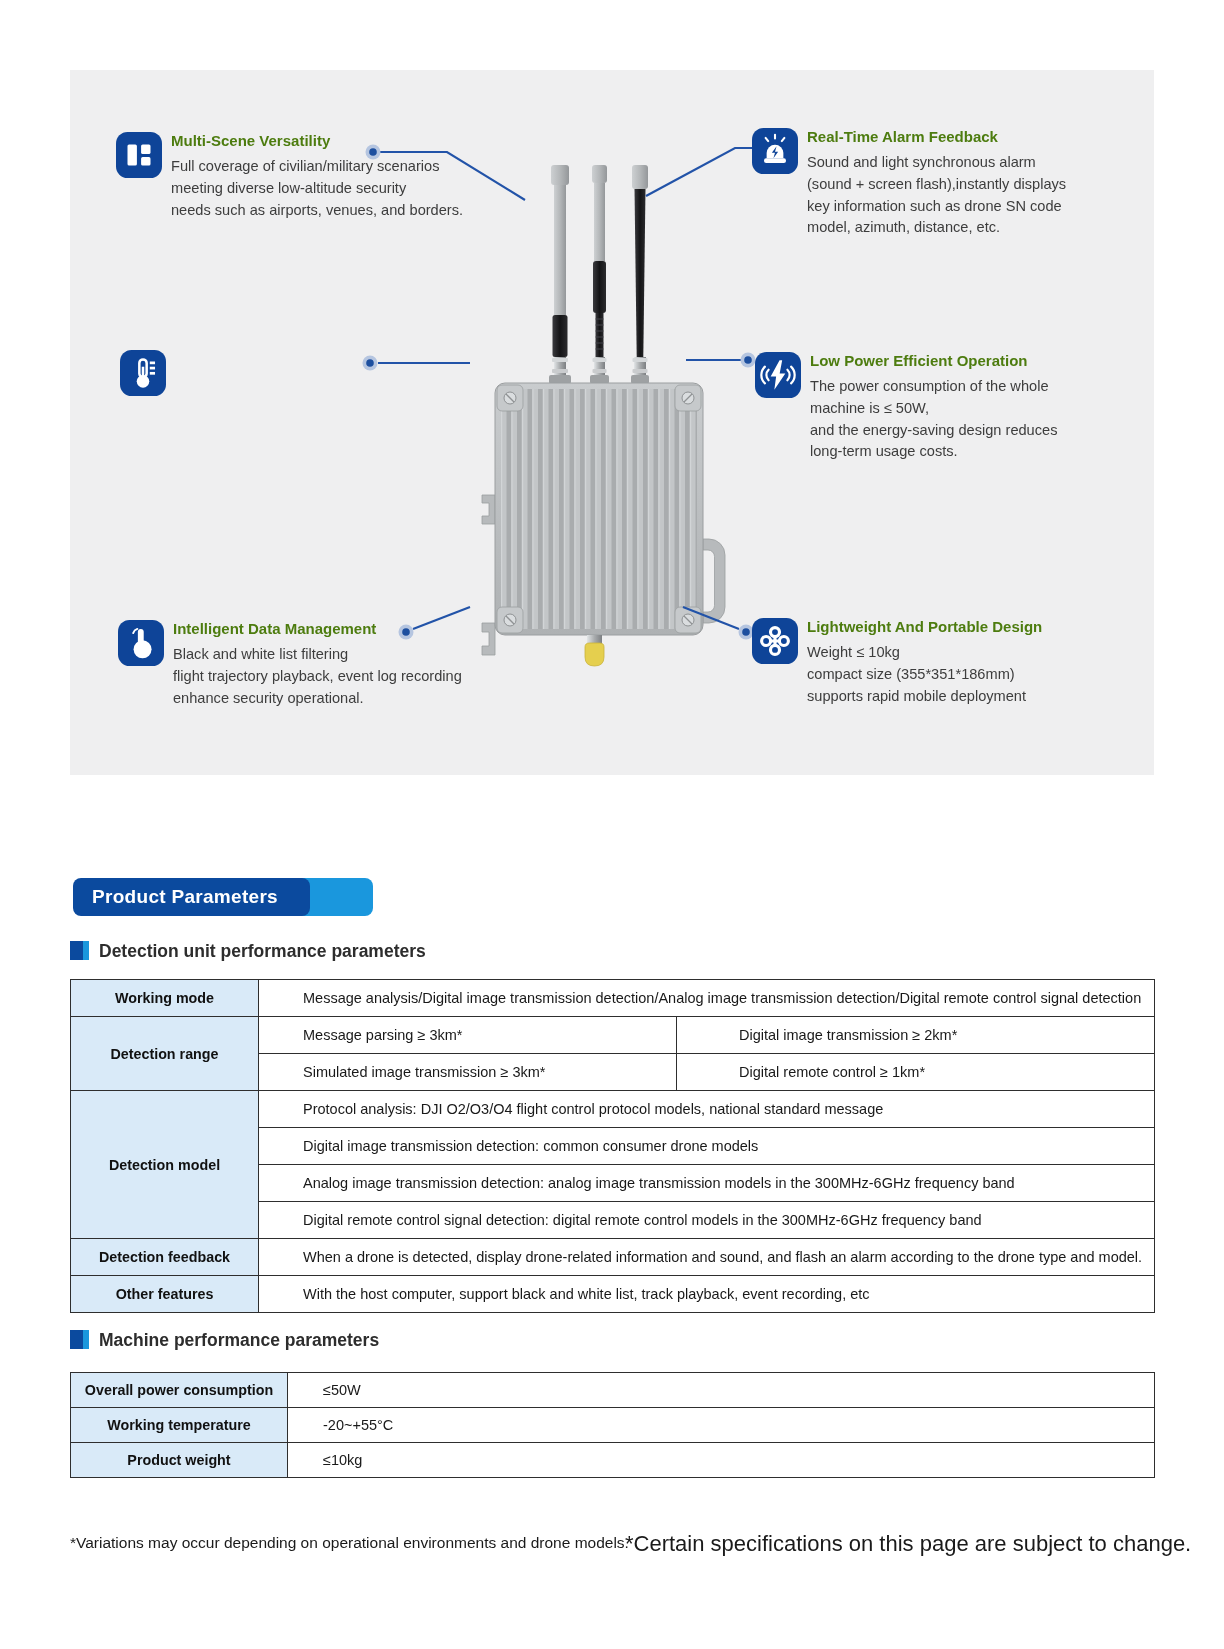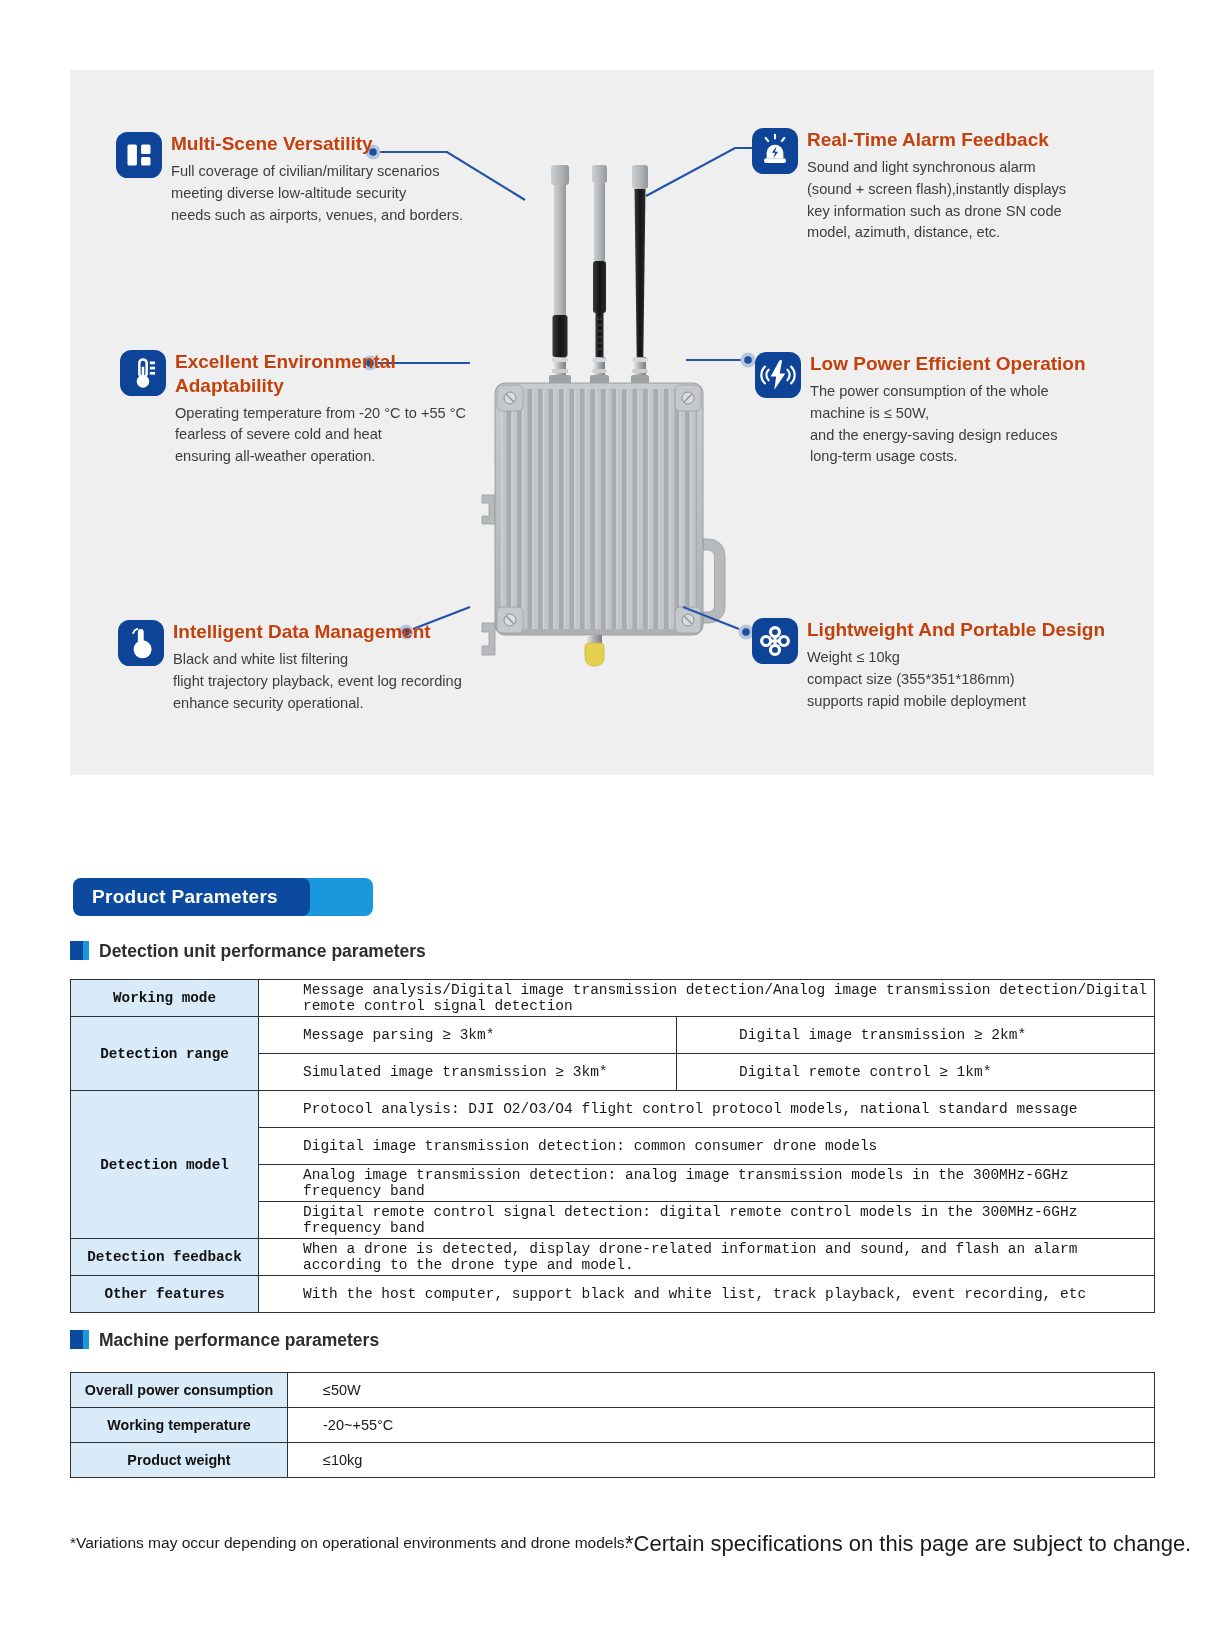--- a/index.html
+++ b/index.html
@@ -4,21 +4,21 @@
 <style>
   html,body{margin:0;padding:0;}
   body{
     width:1224px;height:1649px;position:relative;background:#ffffff;
     font-family:"Liberation Sans","DejaVu Sans",sans-serif;color:#1a1a1a;
   }
   
   .hero{position:absolute;left:70px;top:70px;width:1084px;height:705px;background:#efeff0;}
   .feature{position:absolute;display:flex;gap:9px;align-items:flex-start;}
   .f-icon{flex:0 0 auto;display:block;}
-  .f-title{font-size:19px;font-weight:bold;color:#c2410c;line-height:1.25;white-space:pre;}
+  .f-title{font-size:15px;font-weight:bold;color:#4d7c0f;line-height:1.25;white-space:pre;}
   .f-desc{font-size:14.6px;color:#3d3d3d;line-height:1.5;white-space:pre;margin-top:5px;}
   .pos-f1{left:46px;top:62px;}
   .pos-f2{left:682px;top:58px;}
   .pos-f3{left:50px;top:280px;}
   .pos-f4{left:685px;top:282px;}
   .pos-f5{left:48px;top:550px;}
   .pos-f6{left:682px;top:548px;}
   .device{position:absolute;left:405px;top:85px;}
   .callouts{position:absolute;left:0;top:0;pointer-events:none;}
   
@@ -30,21 +30,21 @@
   .sec-head{position:absolute;display:flex;align-items:flex-start;gap:10px;font-size:17.5px;font-weight:600;color:#2d2d2d;}
   .sec-head .bullet{width:19px;height:19px;flex:0 0 auto;
     background:linear-gradient(90deg,#0b4a9e 0,#0b4a9e 66%,#1a97dd 66%,#1a97dd 100%);}
   #detection-heading{left:70px;top:941px;}
   #machine-heading{left:70px;top:1330px;}
   
   .spec-table{position:absolute;border-collapse:collapse;table-layout:fixed;background:#fff;border:1.5px solid #2e2e2e;}
   .spec-table td{border:1px solid #2e2e2e;font-size:14.5px;color:#191919;padding:0;overflow:hidden;}
   .spec-table .lbl{background:#d9eaf8;text-align:center;font-weight:600;font-size:14.3px;color:#111;}
   .spec-table .val{padding-left:44px;}
-  .t1{left:70px;top:979px;width:1084px;font-family:Liberation Mono, monospace;}
+  .t1{left:70px;top:979px;width:1084px;}
   .t1 td{height:36px;}
   .t1 .val2{padding-left:62px;}
   .t2{left:70px;top:1372px;width:1084px;}
   .t2 td{height:34px;}
   .t2 .val{padding-left:35px;}
   
   .footnote{position:absolute;color:#1a1a1a;}
   #fn-left{left:70px;top:1534px;font-size:15.5px;}
   #fn-right{left:625px;top:1531px;font-size:22px;}
 </style>
@@ -209,27 +209,20 @@
   <div class="feature pos-f3">
     <svg class="f-icon" width="46" height="46" viewBox="0 0 44 44">
       <rect width="44" height="44" rx="11" fill="#0e4498"></rect>
       <rect x="18.5" y="9" width="7" height="17" rx="3.5" fill="none" stroke="#fff" stroke-width="2.4"></rect>
       <circle cx="22" cy="30" r="6" fill="#fff"></circle>
       <line x1="22" y1="16" x2="22" y2="26" stroke="#fff" stroke-width="2.4"></line>
       <rect x="28.5" y="11" width="5" height="2.6" fill="#fff"></rect>
       <rect x="28.5" y="16" width="5" height="2.6" fill="#fff"></rect>
       <rect x="28.5" y="21" width="5" height="2.6" fill="#fff"></rect>
     </svg>
-    <div class="txt">
-      <div class="f-title">Excellent Environmental
-Adaptability</div>
-      <div class="f-desc">Operating temperature from -20 °C to +55 °C
-fearless of severe cold and heat
-ensuring all-weather operation.</div>
-    </div>
   </div>
 
   <div class="feature pos-f4">
     <svg class="f-icon" width="46" height="46" viewBox="0 0 44 44">
       <rect width="44" height="44" rx="11" fill="#0e4498"></rect>
       <path d="M23.5 8 L15 23.5 h5.2 L18.5 36 L29 20.5 h-5.4 L26 8 z" fill="#fff"></path>
       <g stroke="#fff" stroke-width="2.1" fill="none" stroke-linecap="round">
         <path d="M13 17 a7 7 0 0 0 0 10"></path>
         <path d="M9.5 14 a11 11 0 0 0 0 16"></path>
         <path d="M33 17 a7 7 0 0 1 0 10" transform="translate(-2 0)"></path>

